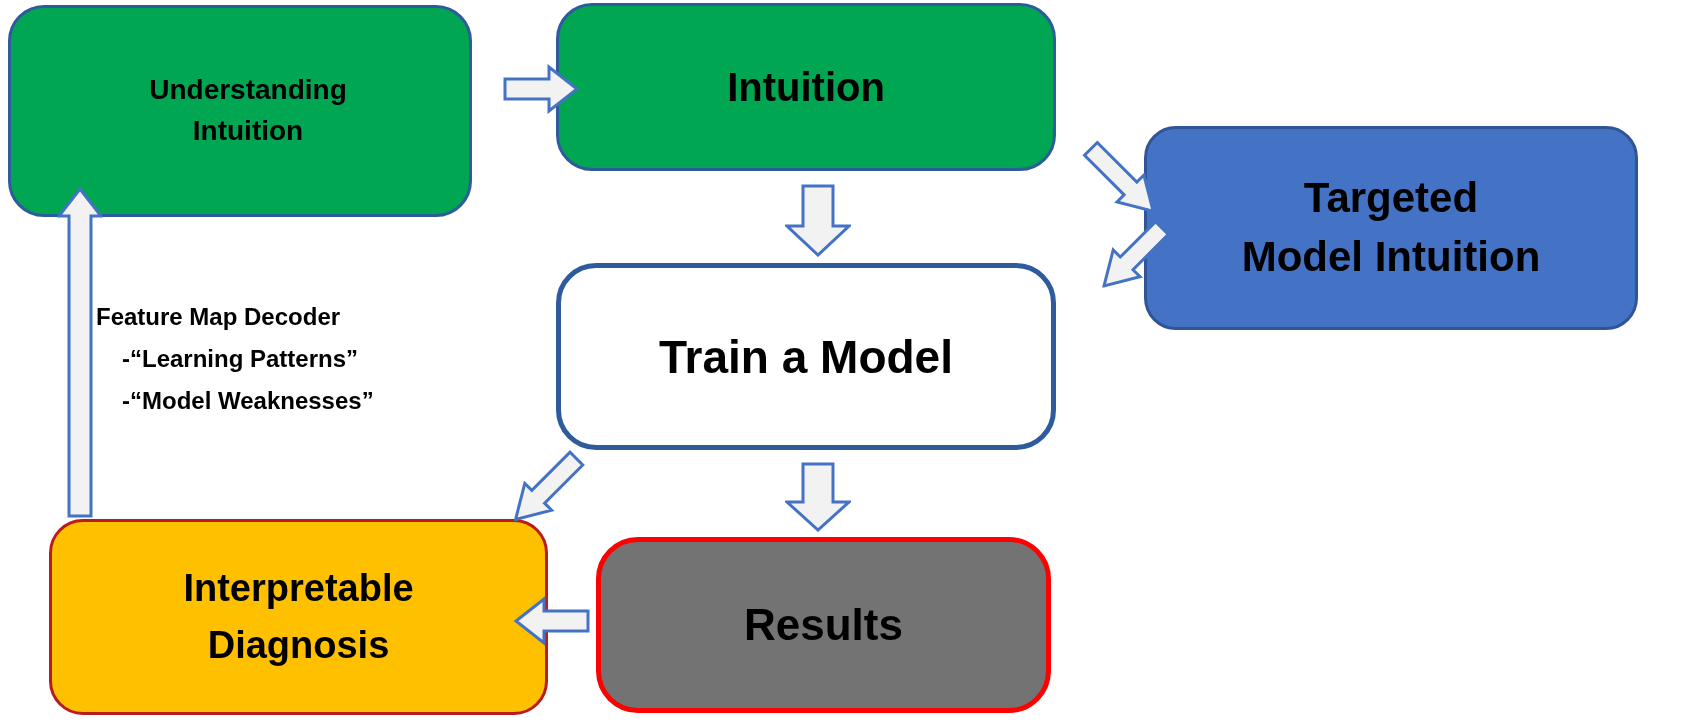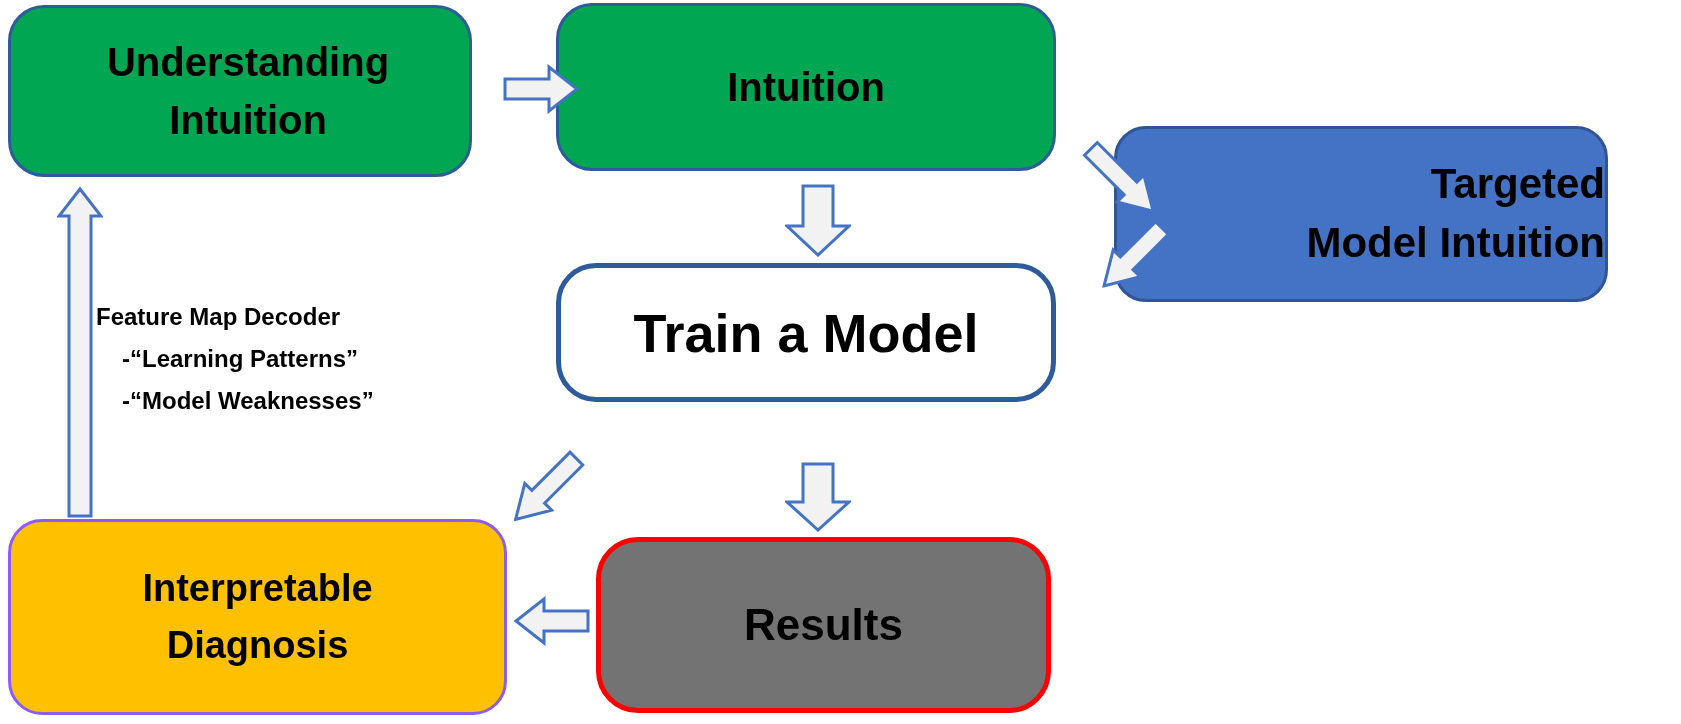--- a/index.html
+++ b/index.html
@@ -14,26 +14,26 @@
     position:absolute;
     display:flex;flex-direction:column;align-items:center;justify-content:center;
     text-align:center;font-weight:700;color:#000;
     box-sizing:border-box;
   }
   .node span{display:block;}
   .green{background:#00A651;border:3px solid #2E5B9B;border-radius:36px;}
   .bluebox{background:#4472C4;border:3px solid #2F5597;border-radius:32px;}
   .white-blue{background:#ffffff;border:5px solid #2E5B9B;border-radius:40px;}
   .white-red{background:#737373;border:5px solid #FE0000;border-radius:42px;}
-  .orange{background:#FFC000;border:3px solid #8b5cf6;border-radius:34px;}
+  .orange{background:#FFC000;border:3px solid #b91c1c;border-radius:34px;margin-left:41px;}
 
-  #node-understanding{left:8px;top:5px;width:464px;height:172px;font-size:40px;line-height:1.45;padding-left:16px;}
+  #node-understanding{left:8px;top:5px;width:464px;height:212px;font-size:28px;line-height:1.45;padding-left:16px;}
   #node-hypothesis{left:556px;top:3px;width:500px;height:168px;font-size:40px;}
-  #node-tmr{left:1114px;top:126px;width:494px;height:176px;font-size:42px;line-height:1.4;align-items:flex-end;}
-  #node-train{left:556px;top:263px;width:500px;height:139px;font-size:54px;}
+  #node-tmr{left:1144px;top:126px;width:494px;height:204px;font-size:42px;line-height:1.4;}
+  #node-train{left:556px;top:263px;width:500px;height:187px;font-size:46px;}
   #node-results{left:596px;top:537px;width:455px;height:176px;font-size:44px;}
   #node-interp{left:8px;top:519px;width:499px;height:196px;font-size:38px;line-height:1.5;}
 
   .annotation{
     position:absolute;left:96px;top:296px;
     font-size:24px;font-weight:700;color:#000;line-height:42px;white-space:nowrap;
   }
   .annotation .indent{padding-left:26px;}
 
   .arrow{position:absolute;}

